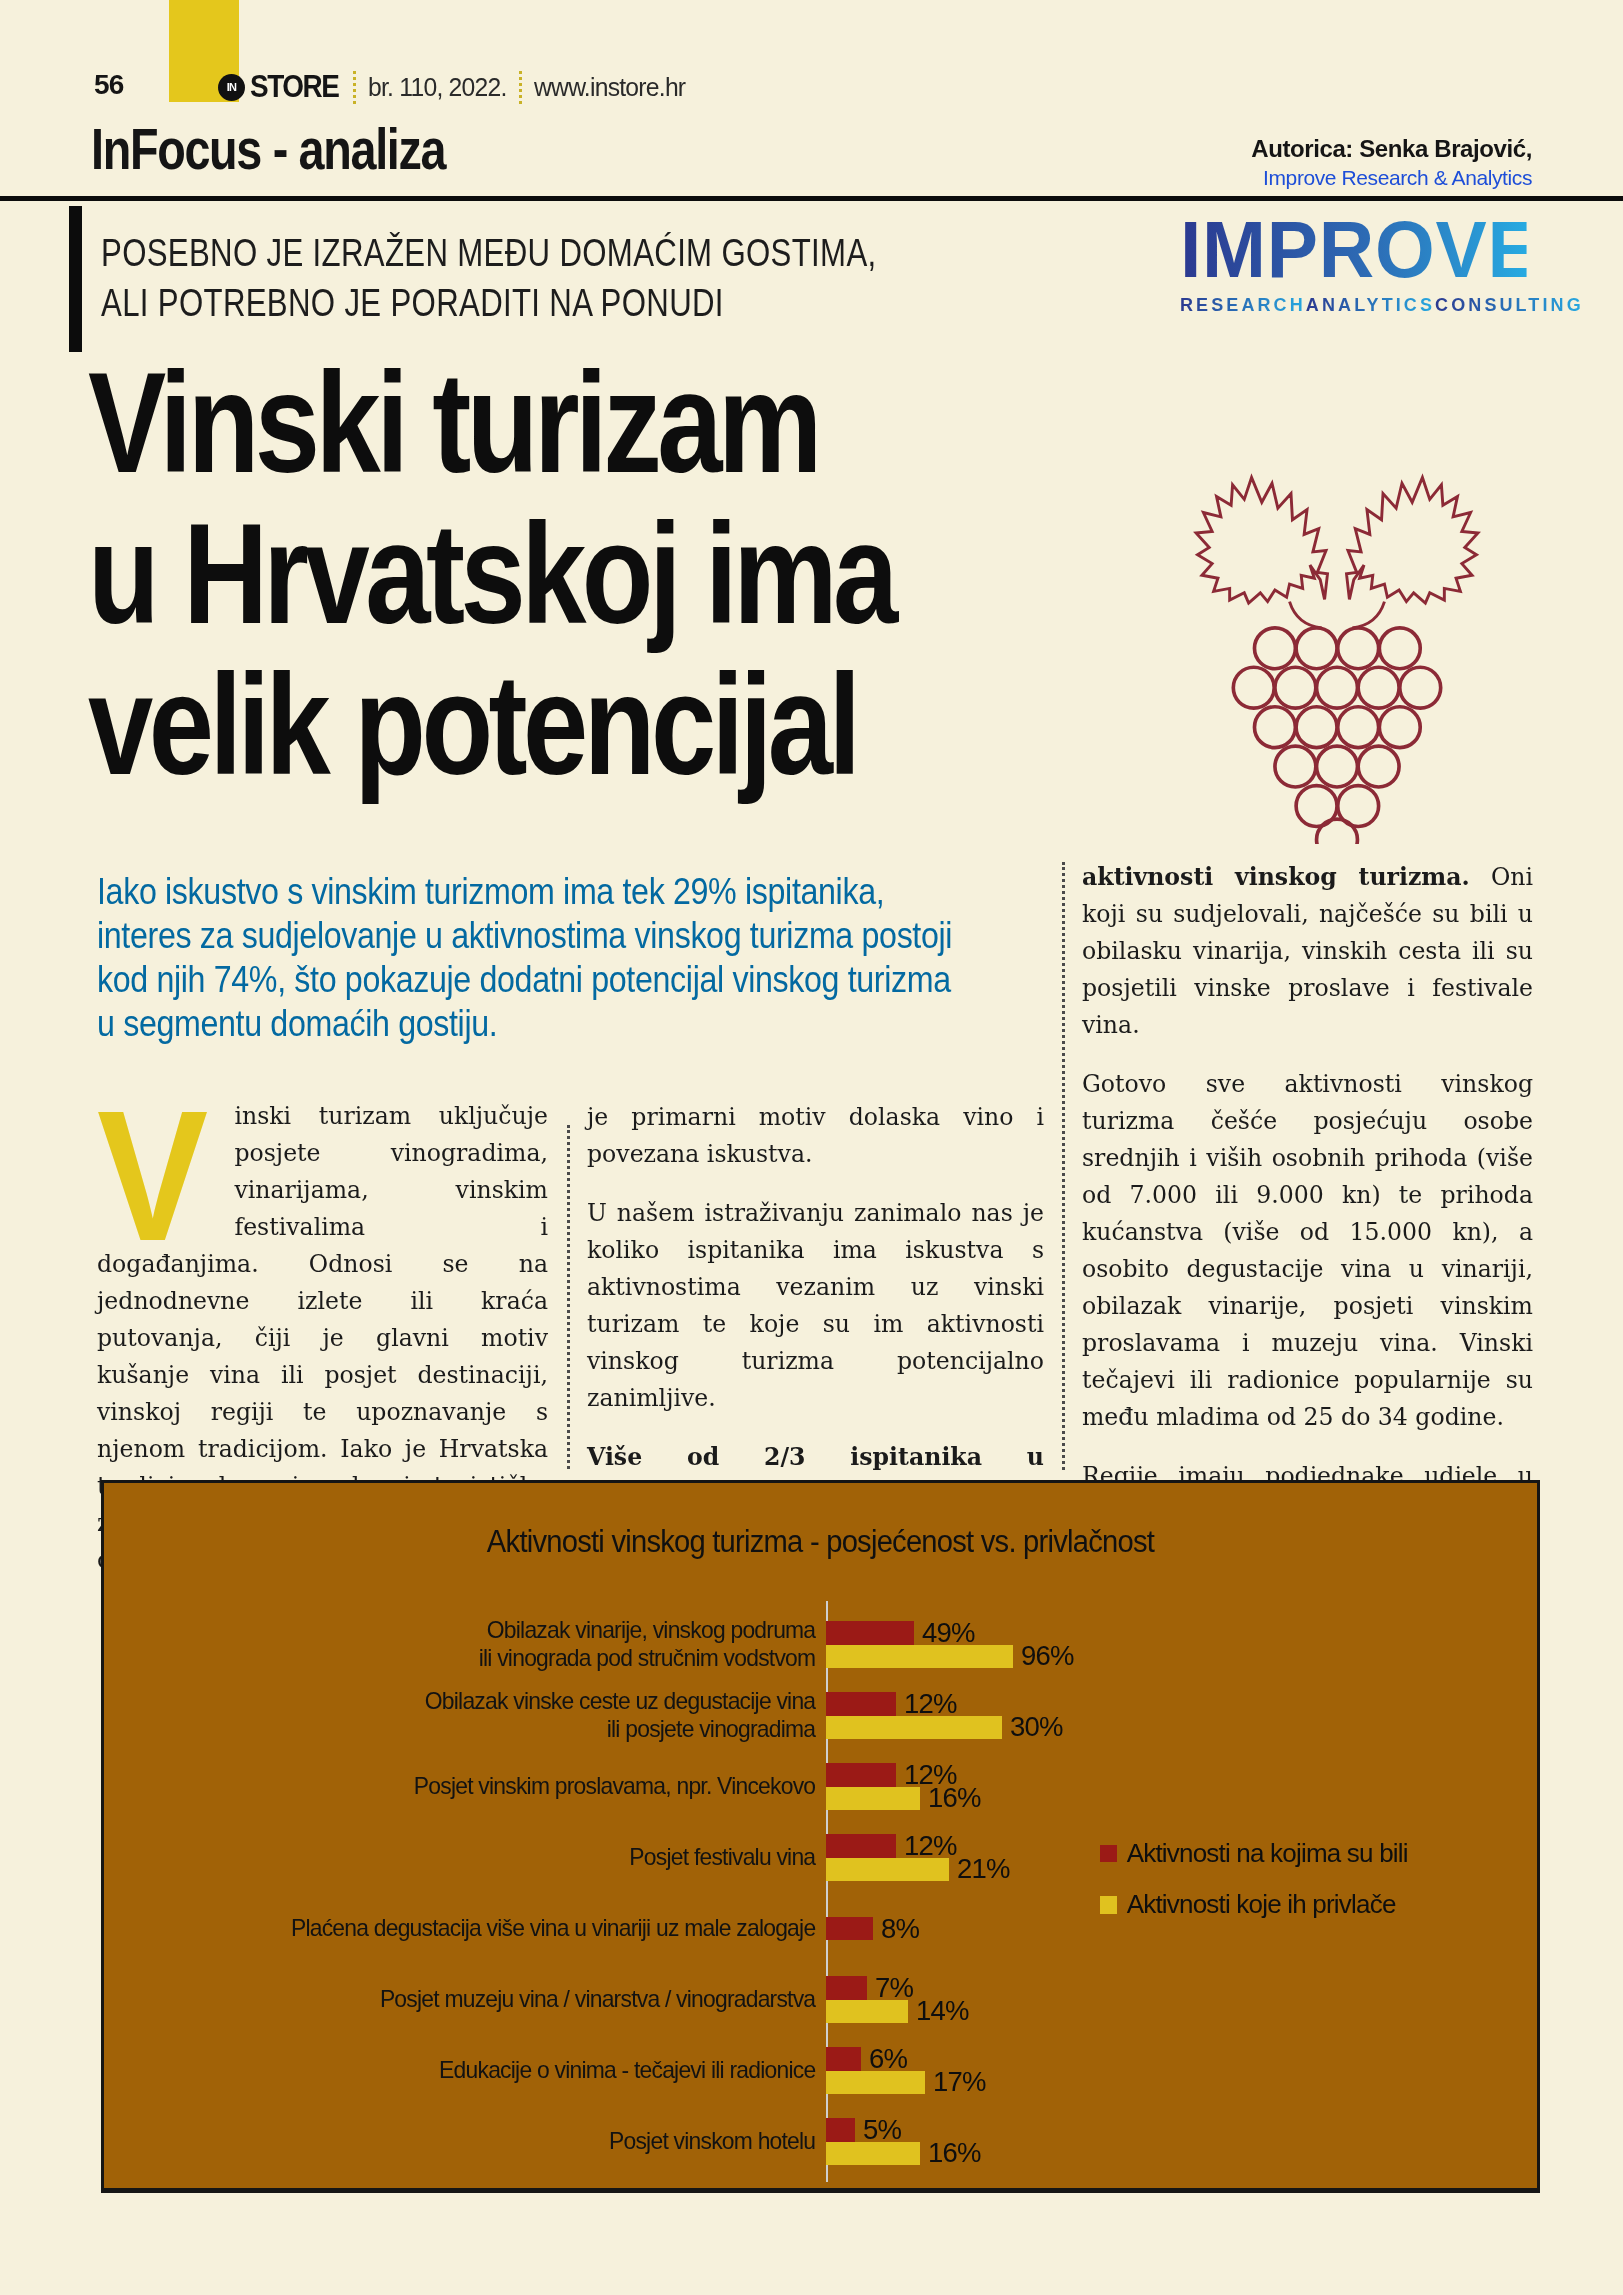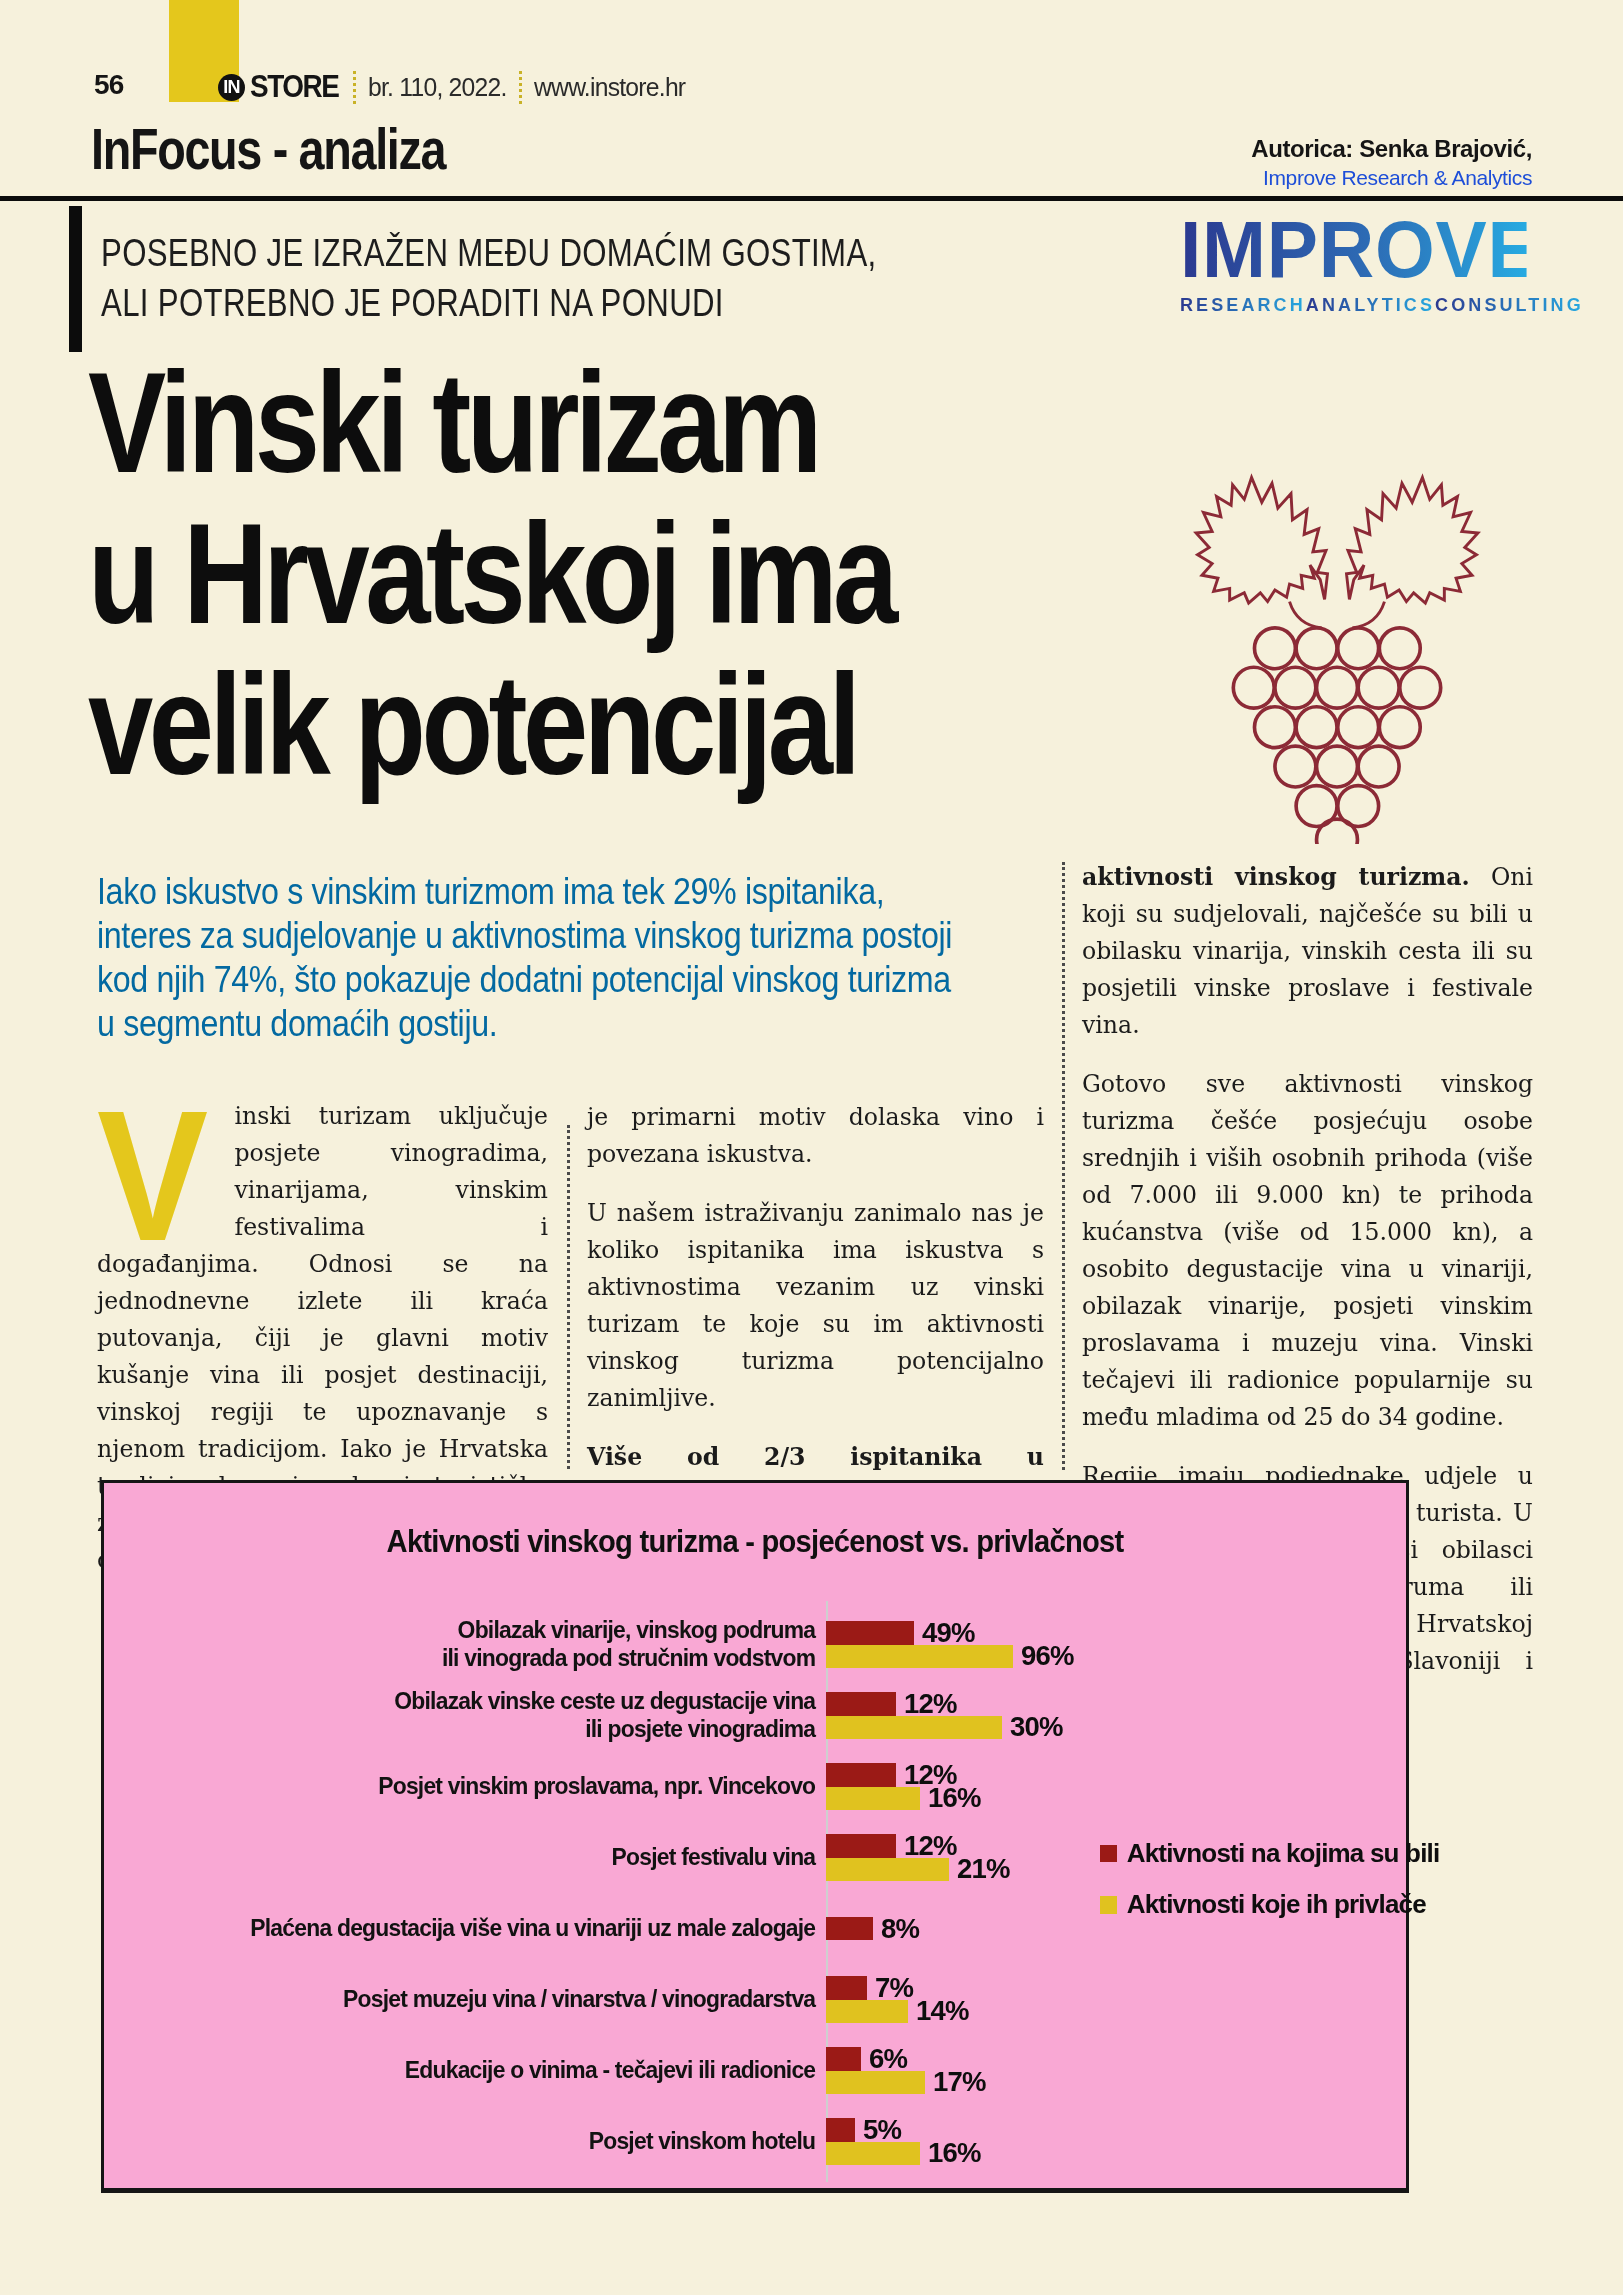--- a/index.html
+++ b/index.html
@@ -11,21 +11,21 @@
     background: #F6F1DC;
     overflow: hidden;
     font-family: "Liberation Sans", sans-serif;
     color: #151515;
   }
   
   .page-number { position: absolute; left: 94px; top: 69px; font-size: 28px; font-weight: bold; letter-spacing: -0.8px; }
   .yellow-bar { position: absolute; left: 169px; top: 0; width: 70px; height: 102px; background: #E4C71C; }
   .brand-cluster { position: absolute; left: 218px; top: 69px; display: flex; align-items: center; }
   .brand-circle { width: 27px; height: 27px; border-radius: 50%; background: #111; color: #fff;
-    font-size: 18px; font-weight: bold; display: flex; align-items: center; justify-content: center; letter-spacing: -0.8px; }
+    font-size: 11px; font-weight: bold; display: flex; align-items: center; justify-content: center; letter-spacing: -0.8px; }
   .brand-word { font-size: 31px; font-weight: bold; letter-spacing: -1.6px; margin-left: 4.7px; transform: scaleX(.9); transform-origin: left center; }
   .dot-sep { height: 33px; border-left: 3.1px dotted #C9B227; margin: 0 12.6px 0 4.7px; }
   .issue-text, .site-text { font-size: 26px; color: #2a2a2a; letter-spacing: -0.8px; transform: scaleX(.95); transform-origin: left center; white-space: nowrap; }
   .section-title { position: absolute; left: 91px; top: 116px; font-size: 57px; font-weight: bold; letter-spacing: -1.6px;
     transform: scaleX(.82); transform-origin: left top; white-space: nowrap; }
   .author-block { position: absolute; right: 91px; top: 134px; text-align: right; line-height: 29px; }
   .author-name { font-size: 24px; font-weight: bold; letter-spacing: -0.4px; }
   .author-org { font-size: 21px; letter-spacing: -0.4px; color: #1d4ed8; }
   .top-rule { position: absolute; left: 0; top: 196px; width: 1623px; height: 4.7px; background: #0c0c0c; }
   
@@ -57,22 +57,22 @@
   .col1 { left: 97px; top: 1098px; width: 451px; }
   .col2 { left: 587px; top: 1099px; width: 457px; }
   .col3 { left: 1082px; top: 859px; width: 451px; }
   .dropcap { float: left; font-family: "Liberation Sans", sans-serif; font-weight: bold; color: #E4C71C;
     font-size: 185px; line-height: 140px; margin: 7.9px 14px 0 0; transform: scaleX(.9); transform-origin: left top; }
   .bold-graf { font-weight: bold; }
   .col-sep { position: absolute; border-left: 3.1px dotted #4a4a4a; }
   .sep-1 { left: 567px; top: 1125px; height: 344px; }
   .sep-2 { left: 1062px; top: 862px; height: 608px; }
   
-  .chart-box { position: absolute; left: 101px; top: 1480px; width: 1308px; height: 713px;
-    background: #f9a8d4; border: 3.1px solid #151515; border-bottom-width: 5.5px; font-weight: bold; }
+  .chart-box { position: absolute; left: 101px; top: 1480px; width: 1439px; height: 713px;
+    background: #a16207; border: 3.1px solid #151515; border-bottom-width: 5.5px; }
   .chart-title { position: absolute; left: 0; top: 41px; width: 100%; text-align: center;
     font-size: 31px; letter-spacing: -0.8px; color: #101010; transform: scaleX(.94); transform-origin: center top; }
   .axis-line { position: absolute; left: 722px; top: 118px; width: 1.6px; height: 581px; background: #cfcfcf; }
   .chart-rows { position: absolute; left: 0; top: 126px; width: 100%; }
   .chart-row { display: flex; height: 71px; }
   .cat-label { width: 722px; padding-right: 11px; display: flex; flex-direction: column; justify-content: center;
     align-items: flex-end; text-align: right; font-size: 23.6px; line-height: 27.5px; letter-spacing: -0.8px;
     color: #121212; white-space: pre-line; transform: scaleX(.97); transform-origin: right center; }
   .bars { flex: 1; display: flex; flex-direction: column; justify-content: center; }
   .bar-line { display: flex; align-items: center; height: 23.6px; }

